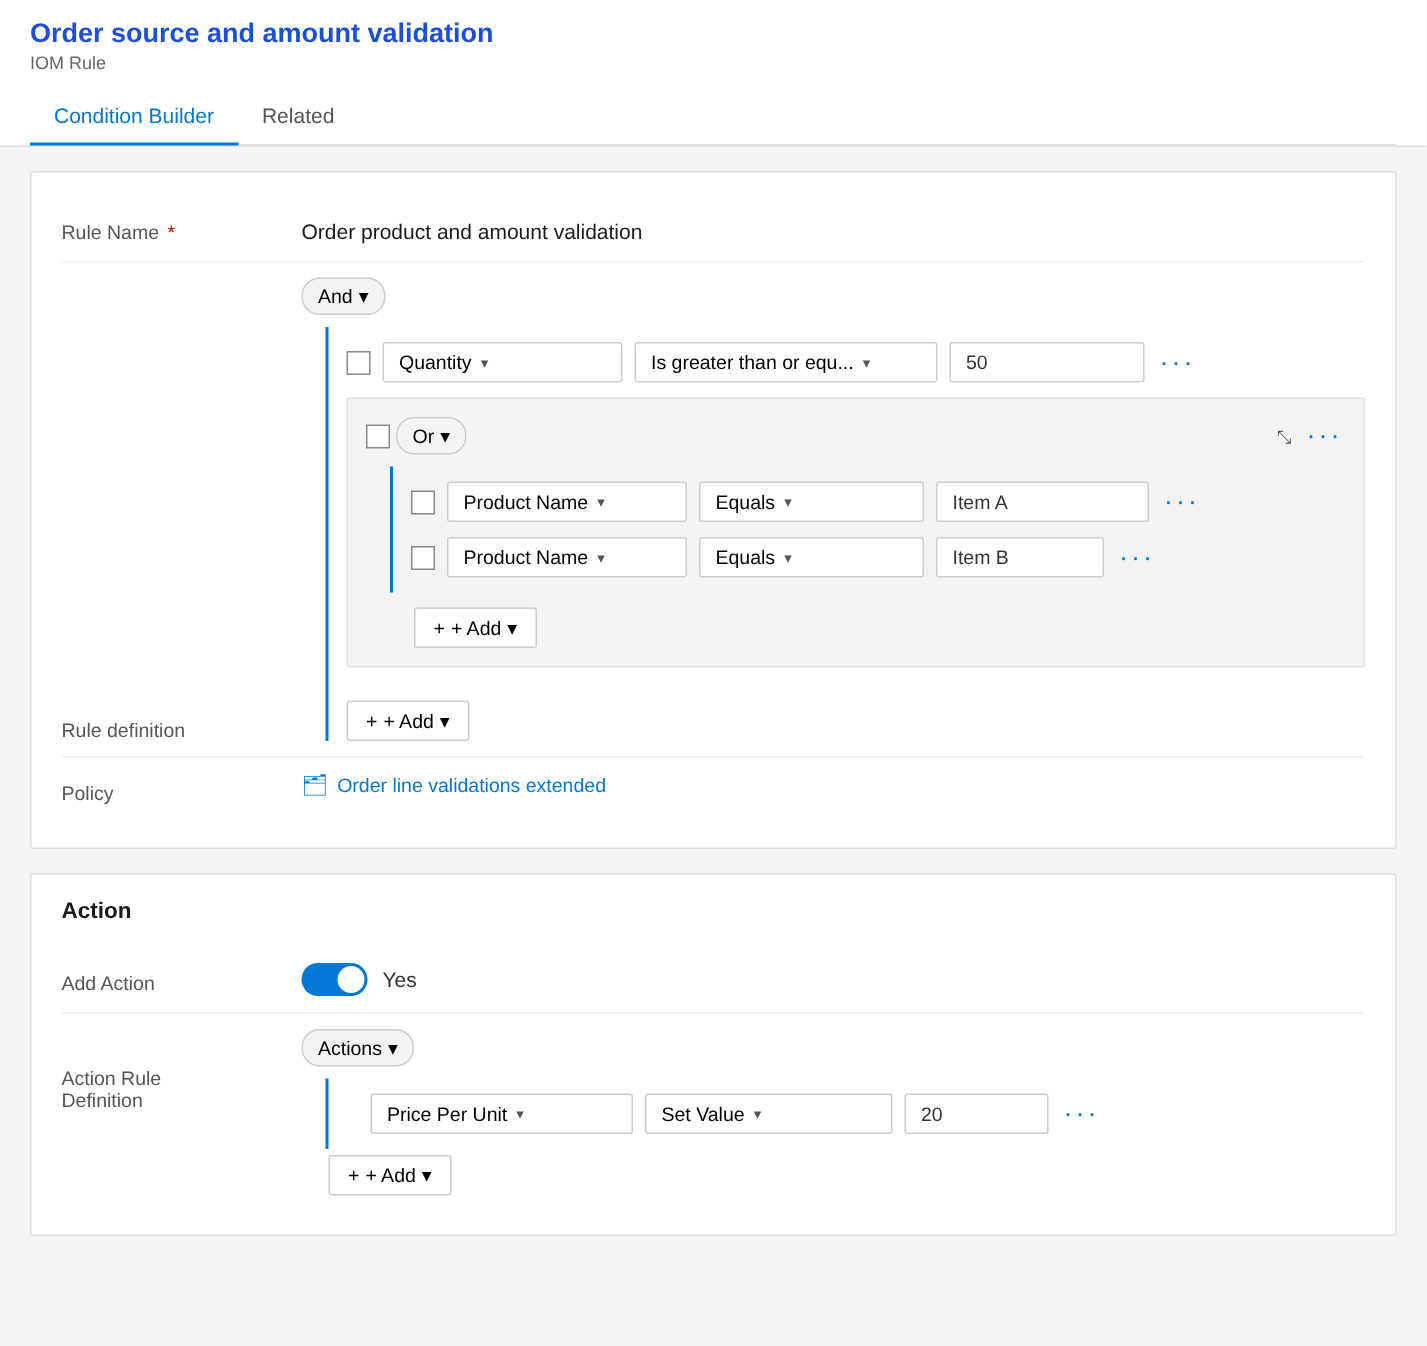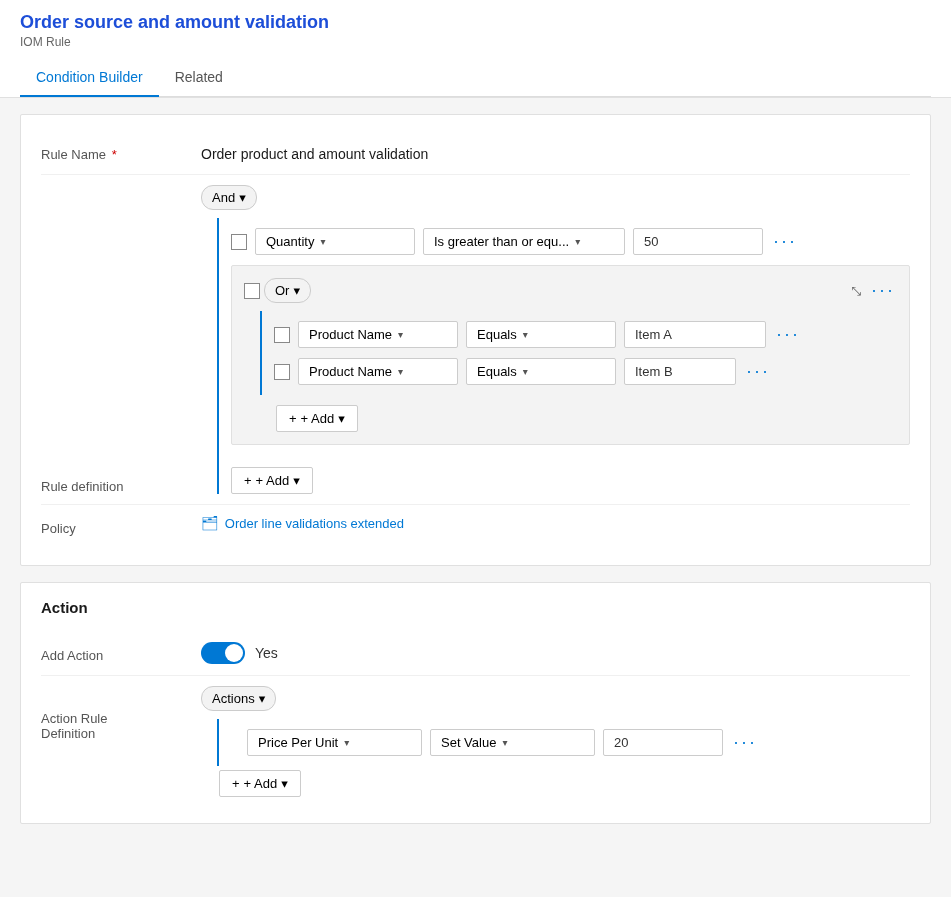--- a/index.html
+++ b/index.html
@@ -402,21 +402,21 @@
 
           <div class="condition-row">
             <button class="dropdown-field" style="width:175px;">
               <span>Price Per Unit</span>
               <span class="chevron">▾</span>
             </button>
             <button class="dropdown-field" style="width:165px;">
               <span>Set Value</span>
               <span class="chevron">▾</span>
             </button>
-            <div class="text-field" style="width:120px;">20</div>
+            <div class="text-field" style="width:96px;">20</div>
             <button class="more-btn">···</button>
           </div>
 
         </div>
       </div>
 
       
       <button class="add-btn" style="margin-top:4px; margin-left:18px;">
         <span>+</span>
         <span>+ Add</span>

